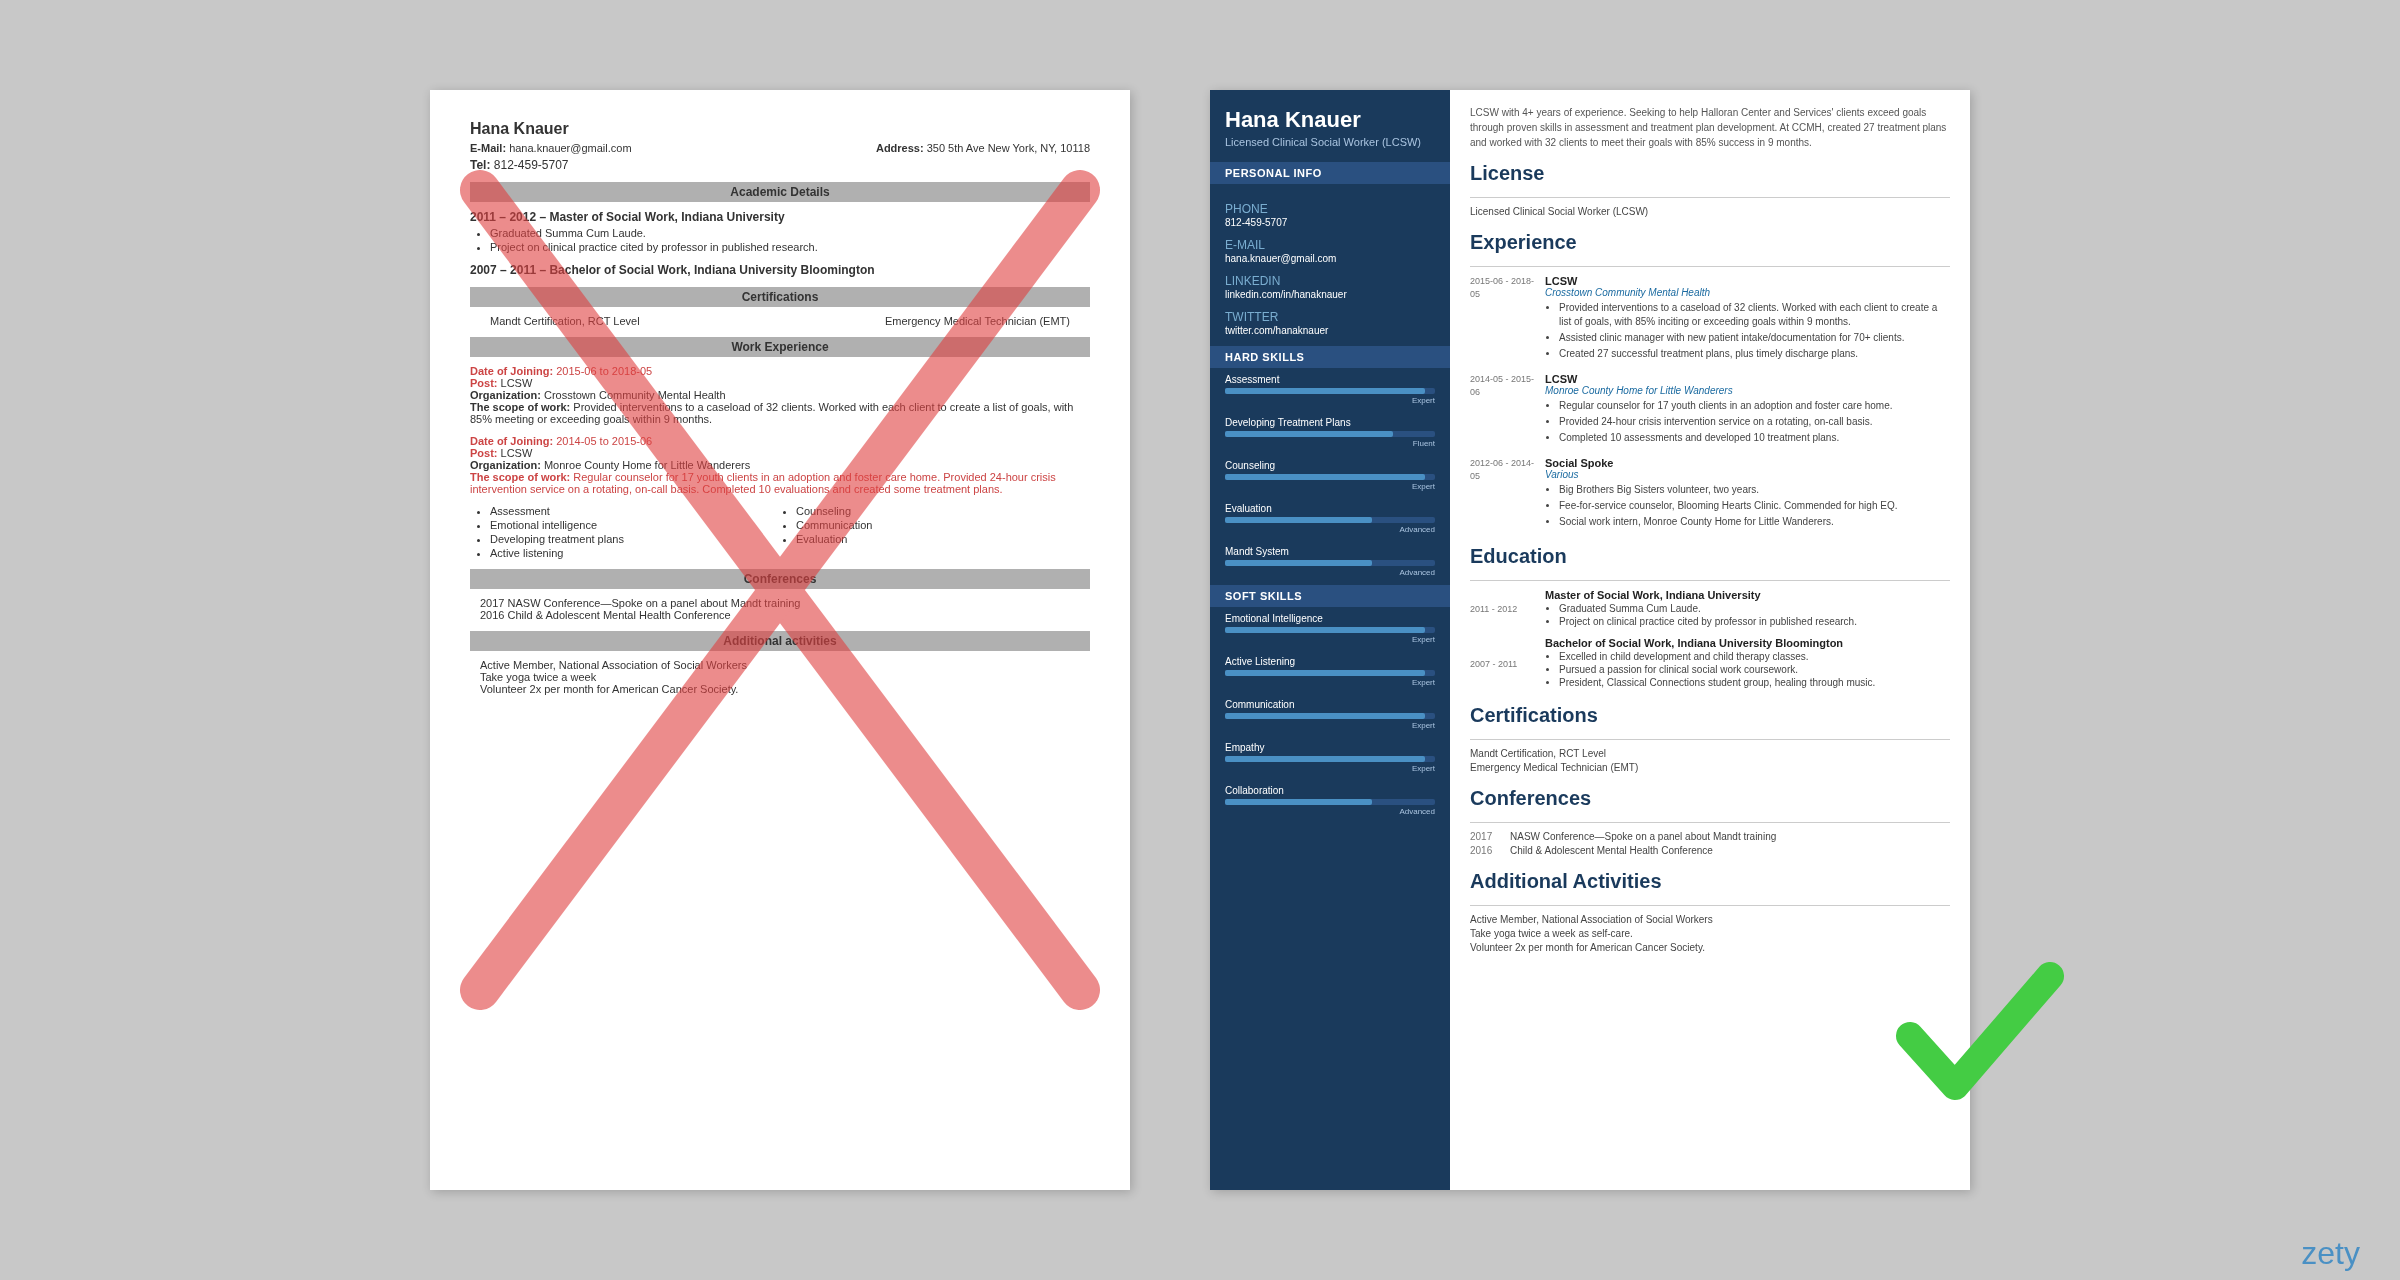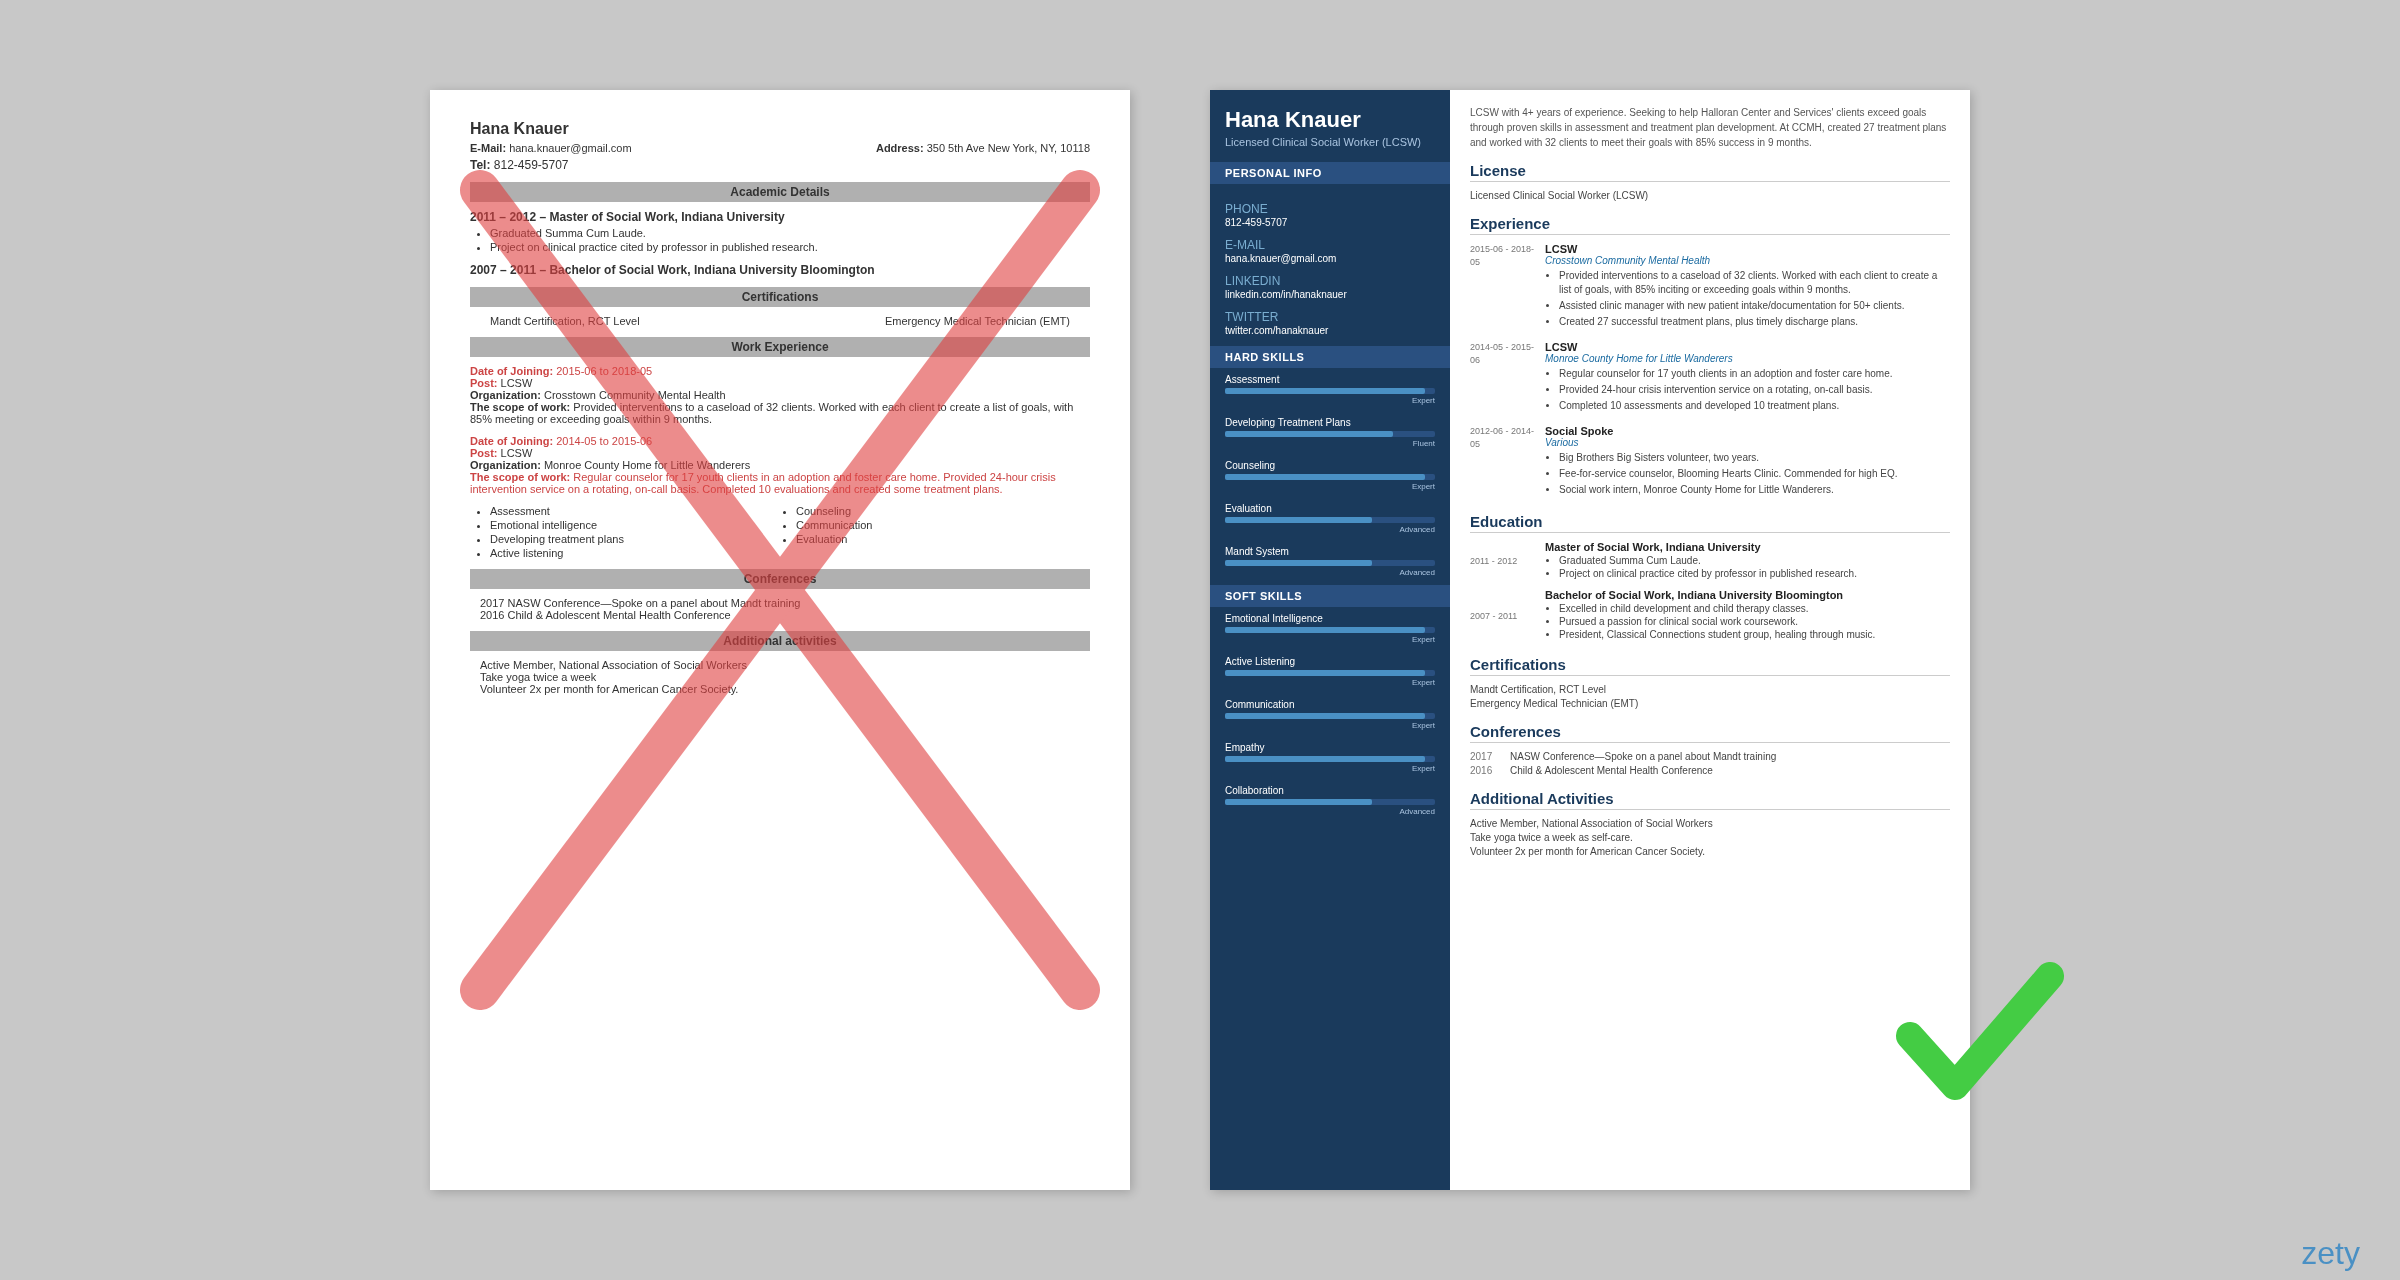--- a/index.html
+++ b/index.html
@@ -198,26 +198,26 @@
     }
 
     .resume-good .main .summary {
       font-size: 10px;
       color: #555;
       margin-bottom: 12px;
       line-height: 1.5;
     }
 
     .resume-good .main .section-heading {
-      font-size: 15px;
+      font-size: 20px;
       font-weight: bold;
       color: #1a3a5c;
       border-bottom: 1px solid #ccc;
       margin-bottom: 8px;
-      padding-bottom: 2px;
+      padding-bottom: 12px;
     }
 
     .resume-good .main .section-block {
       margin-bottom: 14px;
     }
 
     .exp-entry {
       margin-bottom: 10px;
       display: flex;
       gap: 10px;
@@ -532,21 +532,21 @@
         <div class="section-block">
           <div class="section-heading">Experience</div>
 
           <div class="exp-entry">
             <div class="exp-date">2015-06 - 2018-05</div>
             <div class="exp-content">
               <div class="job-title">LCSW</div>
               <div class="employer">Crosstown Community Mental Health</div>
               <ul>
                 <li>Provided interventions to a caseload of 32 clients. Worked with each client to create a list of goals, with 85% inciting or exceeding goals within 9 months.</li>
-                <li>Assisted clinic manager with new patient intake/documentation for 50+ clients.</li>
+                <li>Assisted clinic manager with new patient intake/documentation for 70+ clients.</li>
                 <li>Created 27 successful treatment plans, plus timely discharge plans.</li>
               </ul>
             </div>
           </div>
 
           <div class="exp-entry">
             <div class="exp-date">2014-05 - 2015-06</div>
             <div class="exp-content">
               <div class="job-title">LCSW</div>
               <div class="employer">Monroe County Home for Little Wanderers</div>

